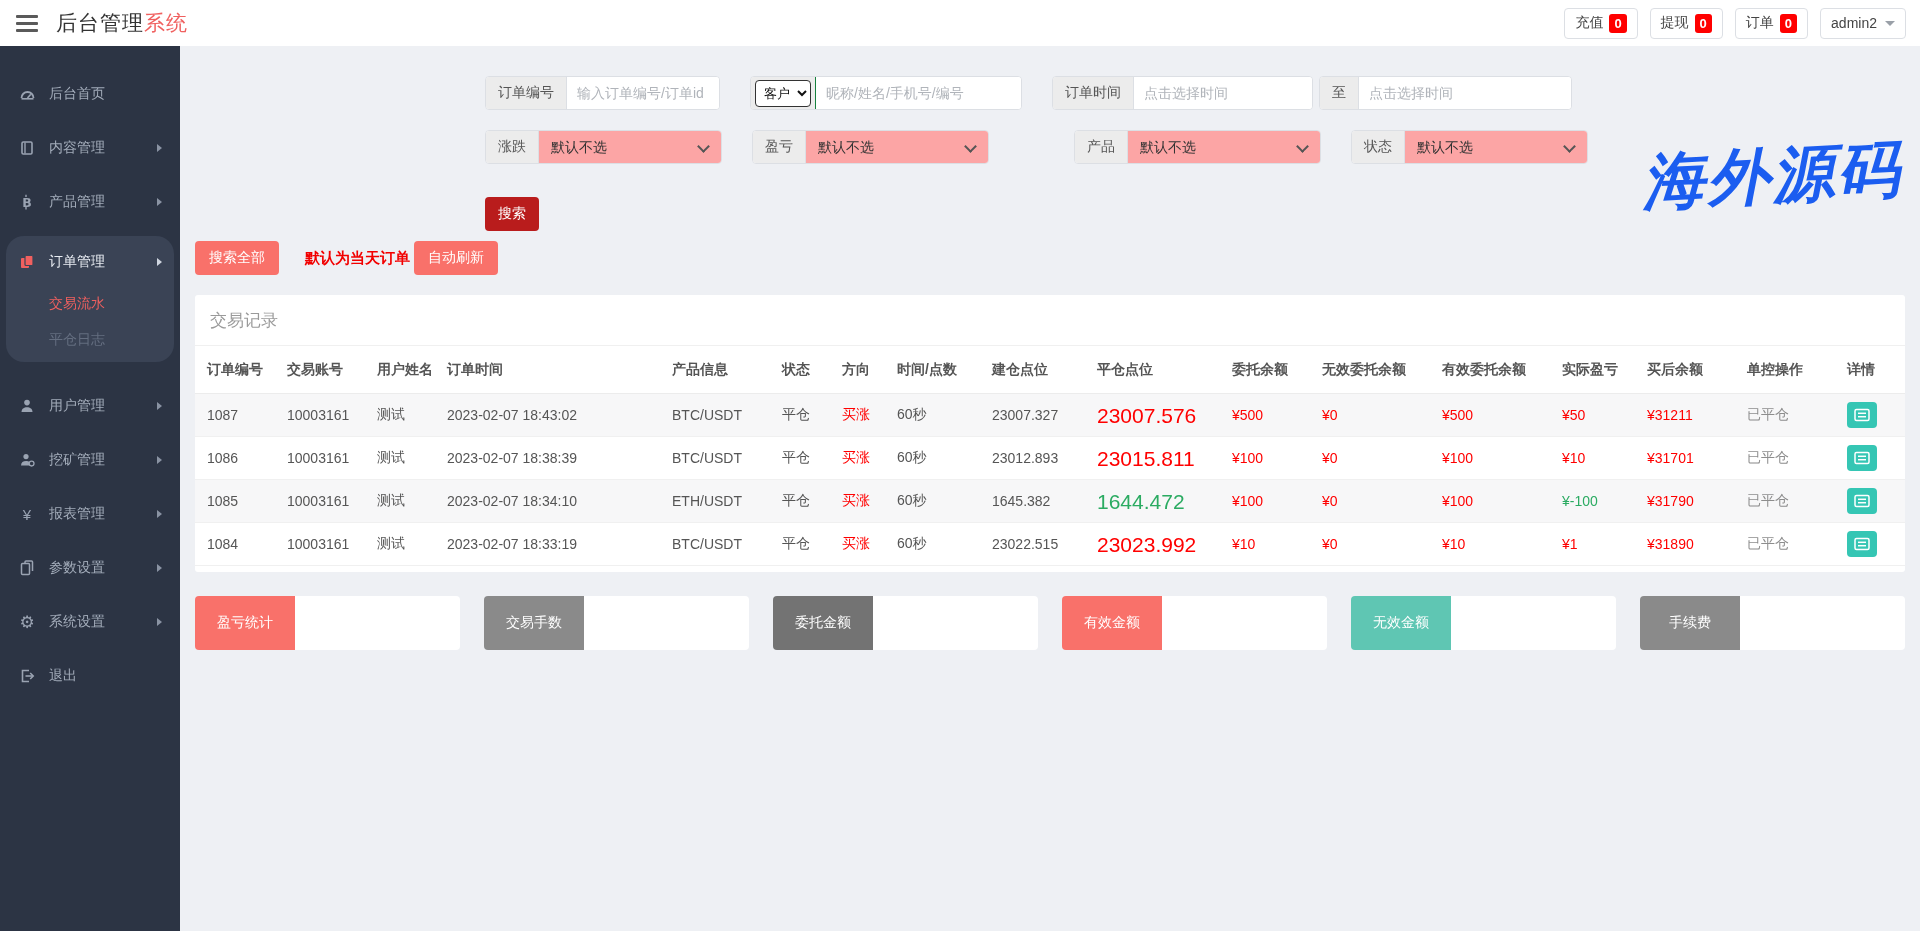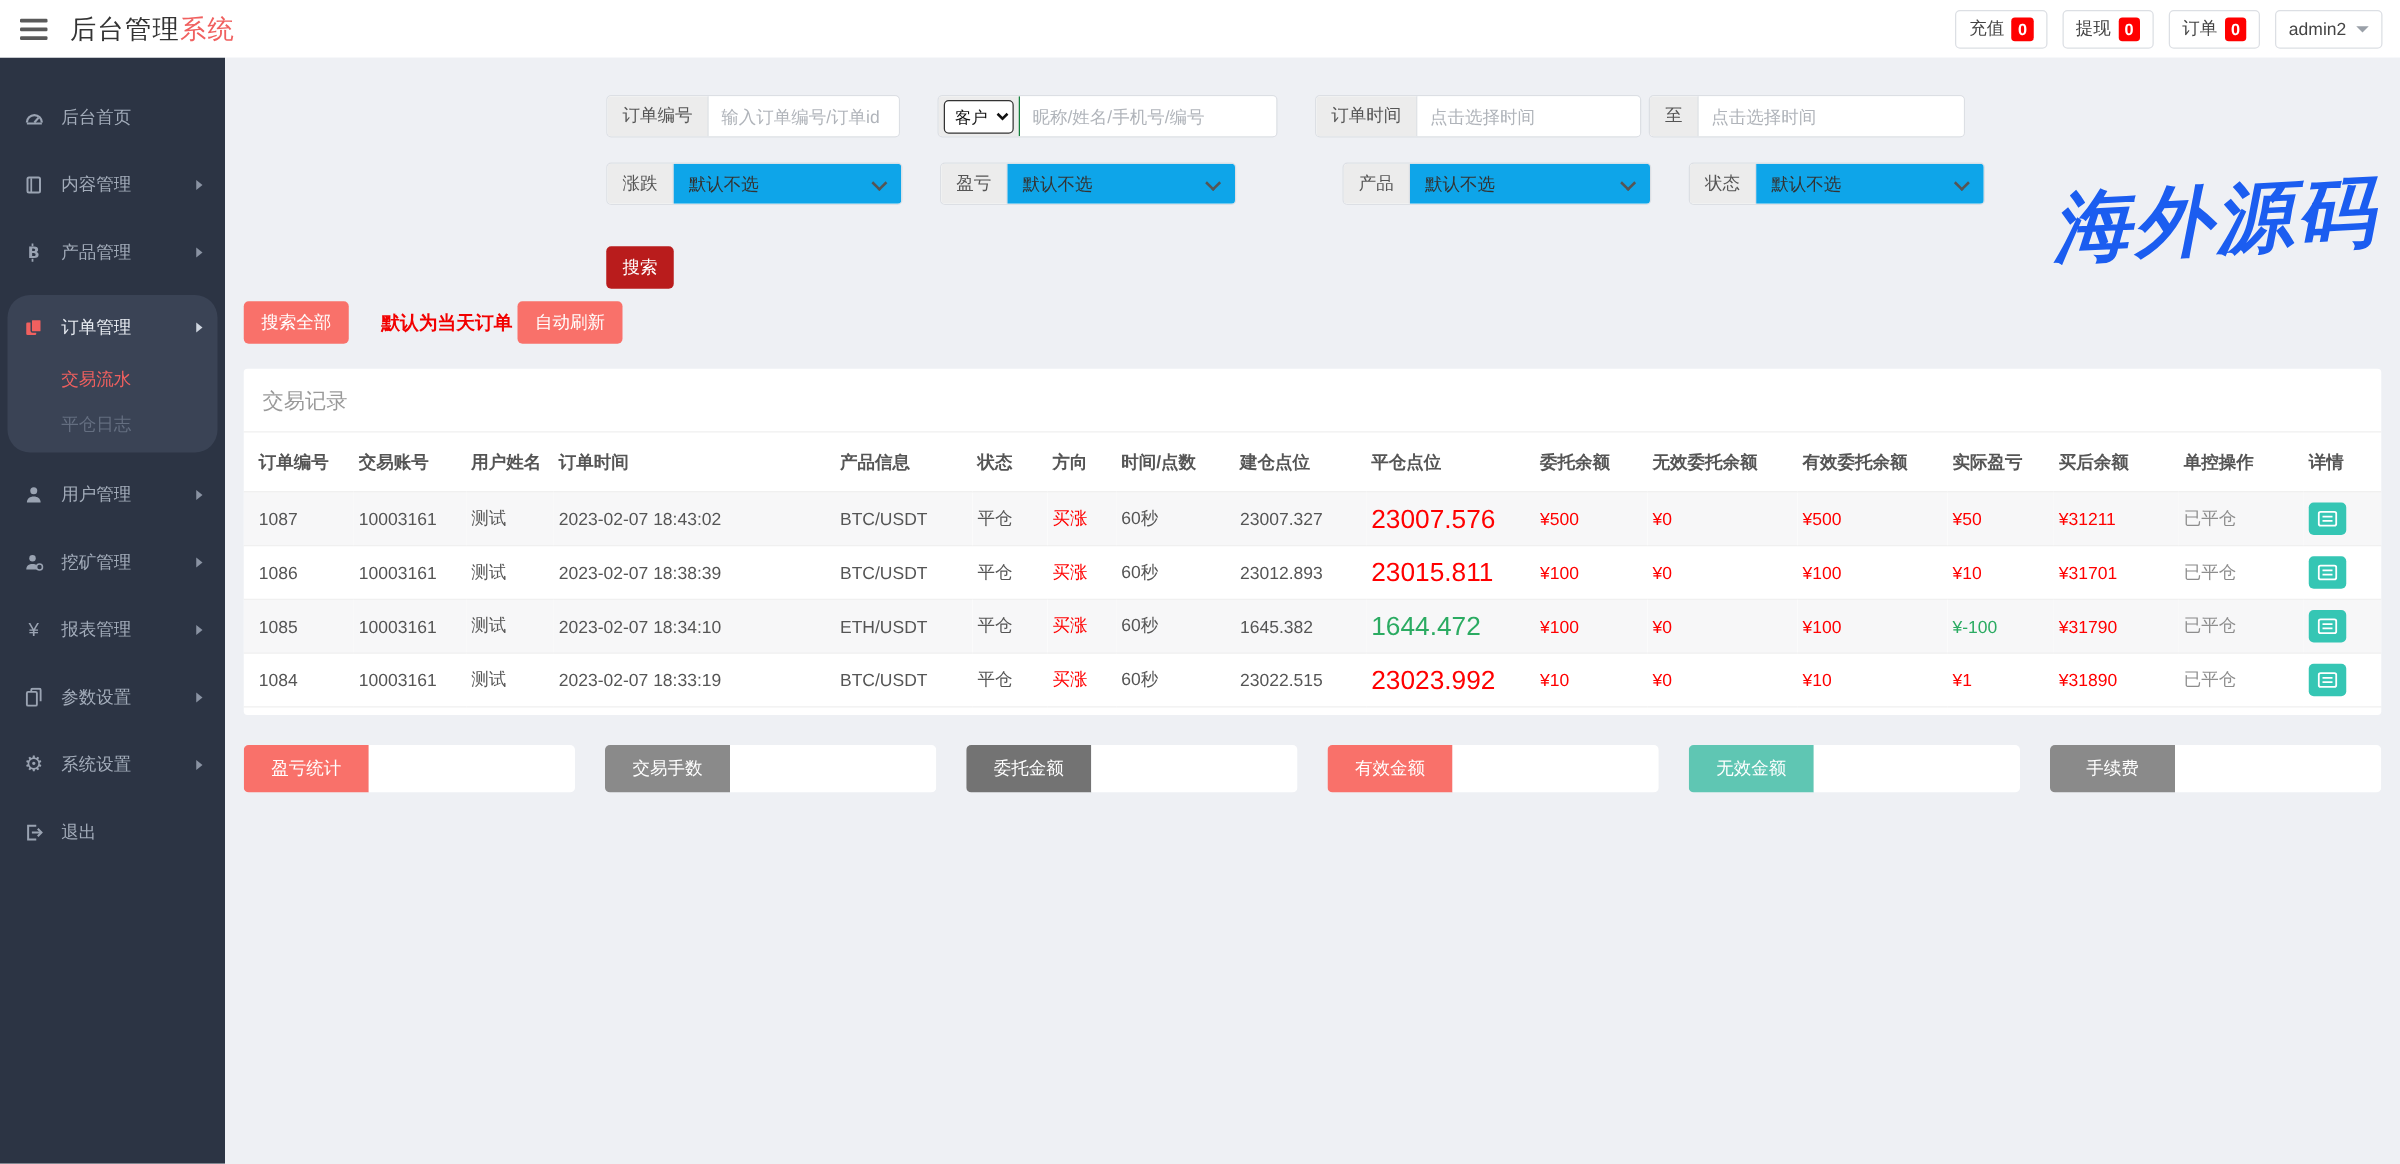--- a/index.html
+++ b/index.html
@@ -20,40 +20,40 @@
 
   
   .layout { display:flex; height:885px; }
 
   
   .sidebar { width:180px; flex-shrink:0; background:#2c3444; padding-top:28px; }
   .menu-item { height:40px; display:flex; align-items:center; padding:0 18px; color:#a3acba; cursor:pointer; margin-bottom:14px; }
   .menu-item .micon { width:18px; display:inline-flex; justify-content:center; margin-right:13px; font-size:16px; color:#9aa3b2; }
   .menu-item .mlabel { flex:1; font-size:14px; }
   .expand-caret { width:0; height:0; border-top:4px solid transparent; border-bottom:4px solid transparent; border-left:5px solid #8a93a3; }
-  .menu-group-active { background:#3a4355; border-radius:18px; margin:0 6px 14px; padding:6px 0 4px; }
+  .menu-group-active { background:#3a4355; border-radius:18px; margin:0 6px 24px; padding:6px 0 4px; }
   .menu-group-active .menu-item { padding:0 12px; margin-bottom:4px; color:#e8ecf2; }
   .submenu-item { height:36px; display:flex; align-items:center; padding-left:43px; font-size:14px; cursor:pointer; }
   .submenu-item.current { color:#f0605f; }
   .submenu-item.dim { color:#646e80; }
 
   
   .main { flex:1; position:relative; padding:0 15px; }
 
   
   .filters { padding-left:290px; padding-top:30px; }
   .frow { display:flex; gap:30px; margin-bottom:20px; }
   .frow.second { margin-bottom:0; }
   .igroup { display:inline-flex; height:34px; background:#fff; border:1px solid #dcdfe4; border-radius:4px; overflow:hidden; align-items:stretch; }
   .igroup .addon { background:#ececec; border-right:1px solid #dcdfe4; padding:0 12px; display:flex; align-items:center; color:#555; white-space:nowrap; }
   .igroup input { border:none; outline:none; padding:0 10px; font-size:14px; color:#333; font-family:inherit; }
   .igroup input::placeholder { color:#b0b4ba; }
   .addon-select { background:#ececec; display:flex; align-items:center; padding:0 4px; border-right:1px solid #15803d; }
   .native-select { height:27px; border:1px solid #333; border-radius:4px; background:#fff; font-size:13px; color:#111; padding:0 4px; font-family:inherit; outline:none; }
-  .selwrap { position:relative; background:#0ea5e9; }
+  .selwrap { position:relative; background:#fca5a5; }
   .selwrap select { appearance:none; -webkit-appearance:none; border:none; outline:none; background:transparent; width:100%; height:100%; padding:0 28px 0 12px; font-size:14px; color:#333; font-family:inherit; }
   .selwrap::after { content:""; position:absolute; right:13px; top:11px; width:7px; height:7px; border-right:2px solid #555; border-bottom:2px solid #555; transform:rotate(45deg); pointer-events:none; }
   .date-pair { display:flex; gap:6px; }
 
   .search-btn-row { padding-left:290px; margin-top:33px; }
   .btn { border:none; border-radius:4px; color:#fff; font-size:14px; cursor:pointer; font-family:inherit; }
   .btn-green { background:#b91c1c; padding:8px 13px; }
   .action-row { display:flex; align-items:center; margin-top:10px; }
   .btn-salmon { background:#f9716a; padding:8px 14px; }
   .note-red { color:#f20000; font-weight:bold; font-size:15px; margin:0 4px 0 26px;text-align:center; }
@@ -67,21 +67,21 @@
   th:first-child, td:first-child { padding-left:12px; }
   tr.striped td { background:#f7f7f8; }
   .red { color:#ff0000; }
   .green { color:#2bab62; }
   .big { font-size:21px; line-height:21px; }
   .muted { color:#8d8d8d; }
   .detail-btn { width:30px; height:26px; background:#35c6b4; border:none; border-radius:4px; display:inline-flex; align-items:center; justify-content:center; cursor:pointer; }
 
   
   .stats { display:flex; justify-content:space-between; margin-top:24px; }
-  .stat { display:flex; width:265px; height:38px; border-radius:4px; overflow:hidden; }
+  .stat { display:flex; width:265px; height:54px; border-radius:4px; overflow:hidden; }
   .stat .slabel { width:100px; display:flex; align-items:center; justify-content:center; color:#fff; font-size:14px; flex-shrink:0; }
   .stat .svalue { flex:1; background:#fff; padding:0 10px; display:flex; align-items:center; color:#555; }
   .c-salmon { background:#f9716a; }
   .c-gray { background:#8a8a8a; }
   .c-blue { background:#737373; }
   .c-teal { background:#5fc6b3; }
 
   
   .watermark { position:absolute; top:88px; right:18px; font-family:"DejaVu Serif","Liberation Serif",serif; font-style:italic; font-weight:bold; font-size:62px; color:#1b5df0; transform:rotate(-3deg); letter-spacing:3px; pointer-events:none; white-space:nowrap; }
 </style>

